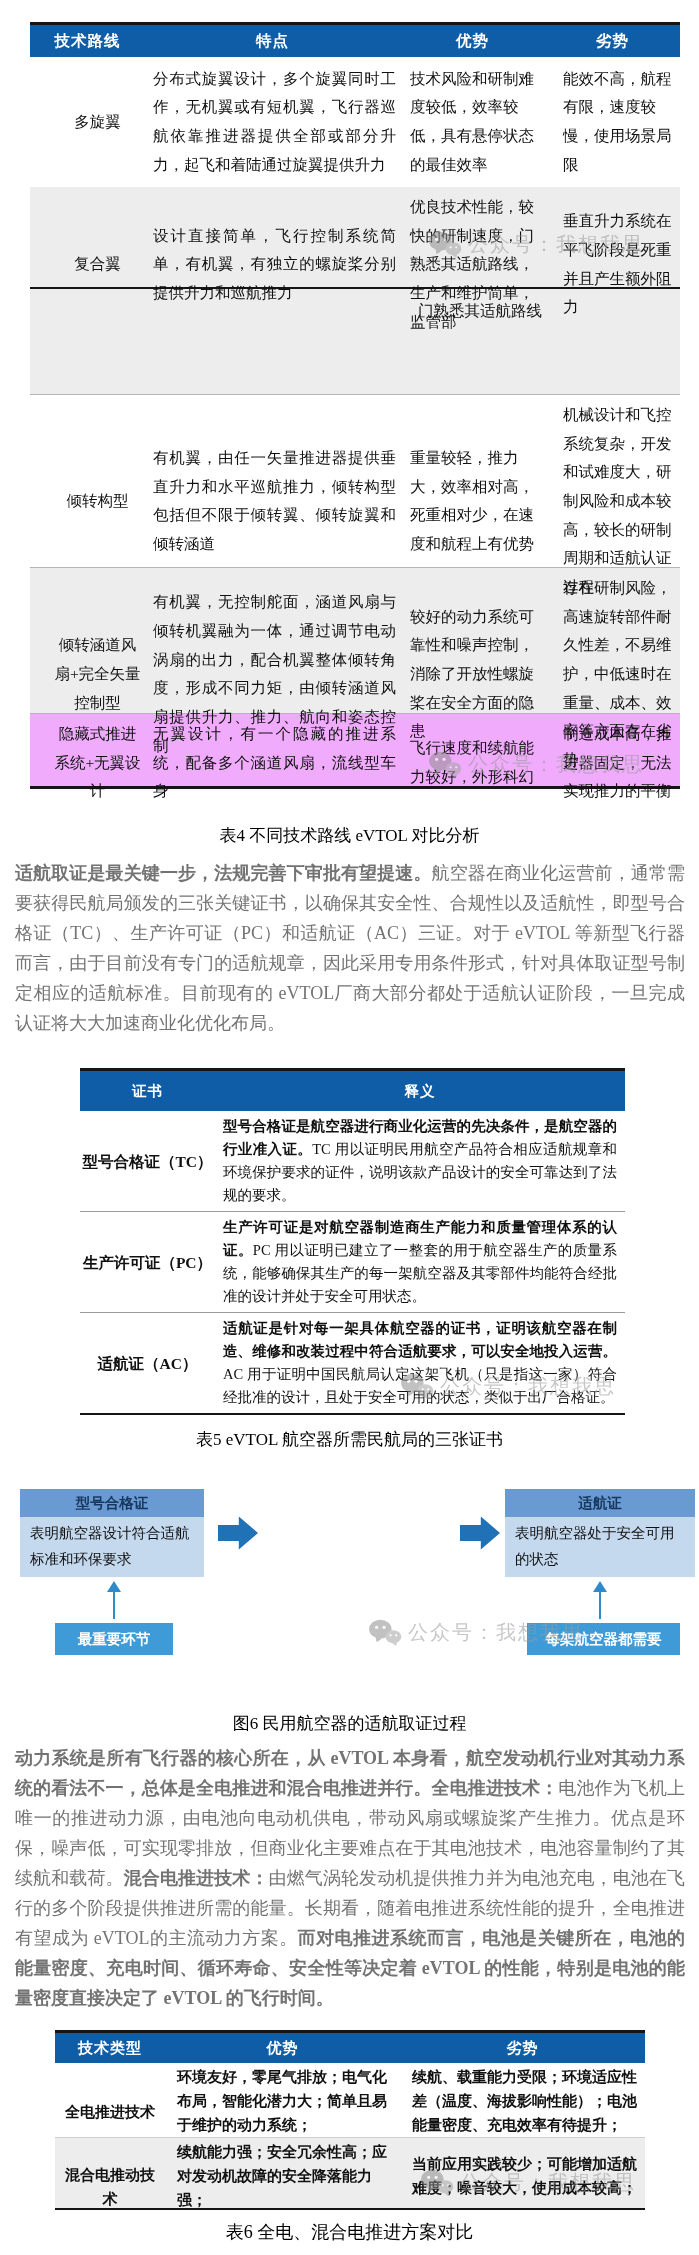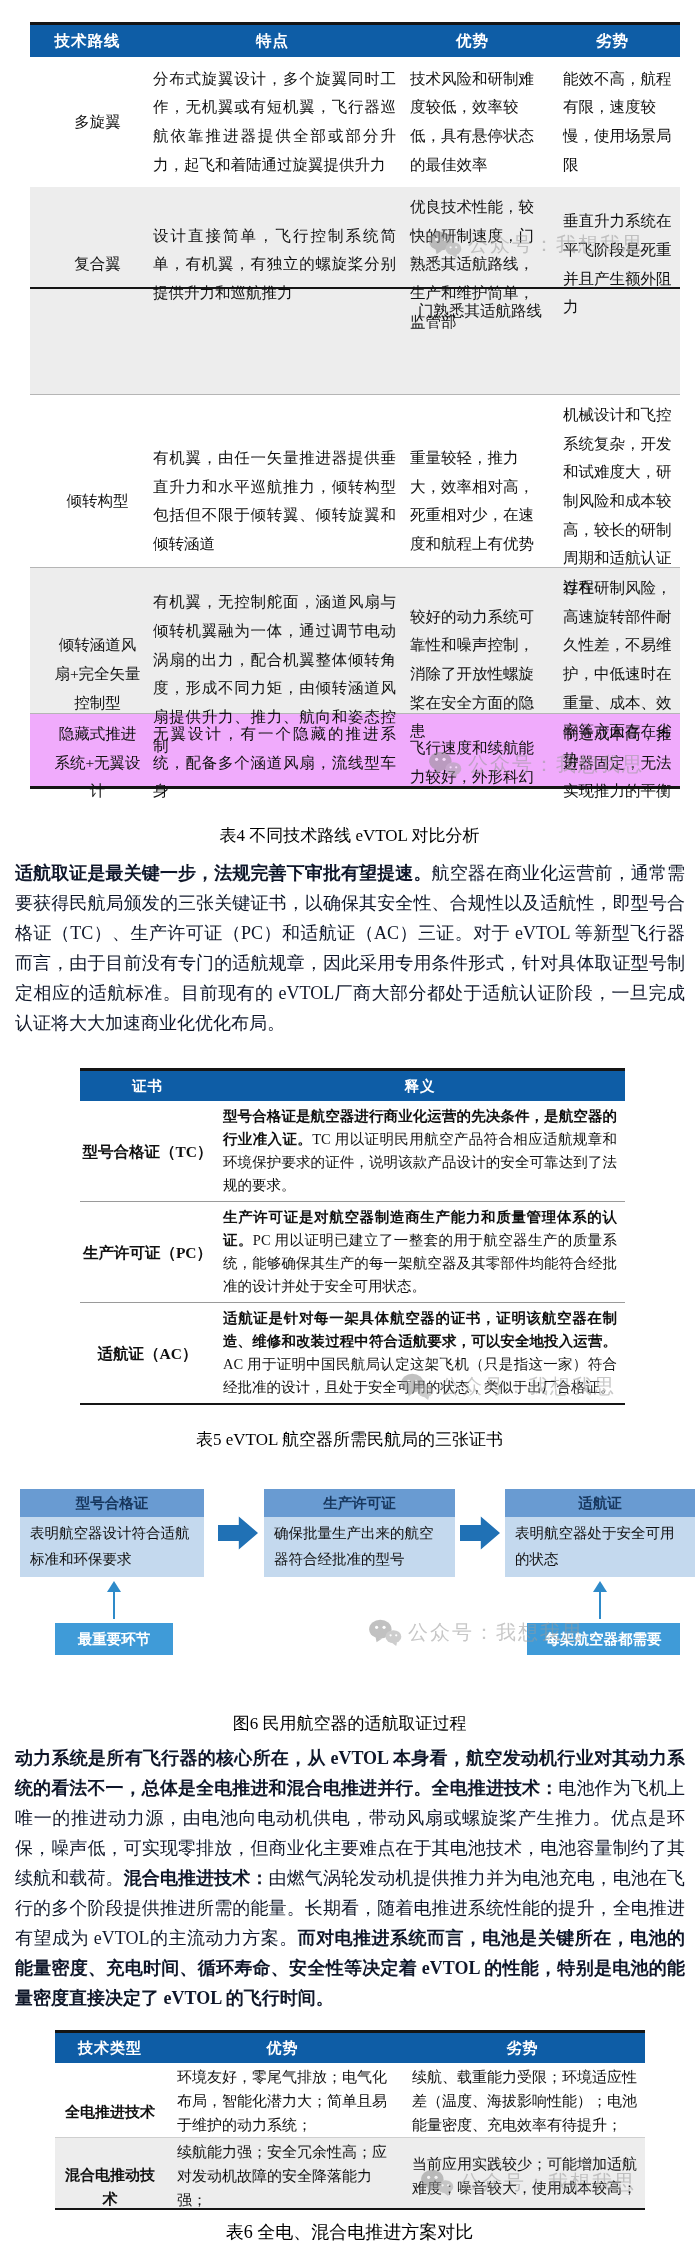--- a/index.html
+++ b/index.html
@@ -23,26 +23,26 @@
   .t4 .r2{height:100px;background:var(--row_gray,#ededed);border-bottom:2px solid #151515;}
   .t4 .rspill{height:105px;background:var(--row_gray,#ededed);border-bottom:1px solid #b5b5b5;}
   .t4 .rspill .c3{align-items:flex-start;padding-top:8px;padding-left:18px;}
   .t4 .r3{height:172px;background:#fff;border-bottom:1px solid #b5b5b5;}
   .t4 .r4{height:145px;background:var(--row_gray,#ededed);border-bottom:1px solid #b5b5b5;}
   .t4 .r5{height:72px;background:#f0abfc;}
 
   .caption{position:absolute;left:0;width:699px;text-align:center;font-size:17px;color:#000;}
 
   
-  .para{position:absolute;left:15px;width:670px;font-size:18px;line-height:30px;text-align:justify;color:#0f172a;}
+  .para{position:absolute;left:15px;width:670px;font-size:18px;line-height:30px;text-align:justify;color:#737373;}
 
   
   .t5{position:absolute;left:80px;top:1068px;width:545px;border-top:3px solid #151515;border-bottom:2px solid #151515;}
   .t5 .row{display:grid;grid-template-columns:135px 410px;}
-  .t5 .thead{height:30px;font-size:14.5px;letter-spacing:1px;}
+  .t5 .thead{height:40px;font-size:14.5px;letter-spacing:1px;}
   .t5 .body{border-bottom:1px solid #9a9a9a;}
   .t5 .body:last-child{border-bottom:none;}
   .t5 .c{font-size:14.5px;line-height:23px;}
   .t5 .cl{display:flex;align-items:center;justify-content:center;font-weight:bold;font-size:15.5px;text-align:center;}
   .t5 .cr{padding:5px 8px 5px 8px;height:90px;display:flex;align-items:center;}
   .t5 .cr .inner{text-align:justify;}
 
   
   .flow{position:absolute;left:0;top:1489px;width:699px;height:170px;}
   .fbox{position:absolute;top:0;}
@@ -59,21 +59,21 @@
   .uparrow .upline{width:2.5px;height:27px;margin:0 auto;background:#2e8ac9;}
   .note{position:absolute;top:134px;height:32px;background:var(--note_blue,#3f9bd8);color:#fff;font-weight:bold;
         font-size:14.5px;display:flex;align-items:center;justify-content:center;}
 
   
   .t6{position:absolute;left:55px;top:2030px;width:590px;border-top:3px solid #151515;border-bottom:2px solid #151515;}
   .t6 .row{display:grid;grid-template-columns:110px 235px 245px;}
   .t6 .thead{height:30px;font-size:15px;letter-spacing:1px;text-align:right;}
   .t6 .c{font-size:15px;line-height:24px;}
   .t6 .cl{display:flex;align-items:center;justify-content:center;font-weight:bold;text-align:center;padding:0 6px;margin-top:21px;}
-  .t6 .cm{display:flex;align-items:center;text-align:left;padding:2px 6px 2px 12px;}
+  .t6 .cm{display:flex;align-items:center;text-align:left;padding:2px 6px 2px 12px;font-weight:bold;}
   .t6 .r1{height:74px;background:#fff;border-bottom:1px solid #cfcfcf;}
   .t6 .r2{height:70px;background:var(--row_gray,#ededed);}
 
   
   .wm{position:absolute;display:inline-flex;align-items:center;gap:6px;opacity:.55;color:var(--watermark_gray,#9a9a9a);
       font-size:20px;letter-spacing:2px;white-space:nowrap;pointer-events:none;}
   .wm svg{display:block;}
 
   b{font-weight:bold;}
 </style>
@@ -157,24 +157,20 @@
     </div>
   </div>
   <div class="caption" style="top:1428px;">表5 eVTOL 航空器所需民航局的三张证书</div>
 
   <div class="flow">
     <div class="fbox" style="left:20px;width:184px;">
       <div class="fh">型号合格证</div>
       <div class="fb">表明航空器设计符合适航标准和环保要求</div>
     </div>
     <div class="rarrow" style="left:218px;"></div>
-    <div class="fbox" style="left:264px;width:191px;">
-      <div class="fh">生产许可证</div>
-      <div class="fb">确保批量生产出来的航空器符合经批准的型号</div>
-    </div>
     <div class="rarrow" style="left:460px;"></div>
     <div class="fbox" style="left:505px;width:190px;">
       <div class="fh">适航证</div>
       <div class="fb">表明航空器处于安全可用的状态</div>
     </div>
     <div class="uparrow" style="left:106px;">
       <div class="uphead"></div>
       <div class="upline"></div>
     </div>
     <div class="uparrow" style="left:592px;">

